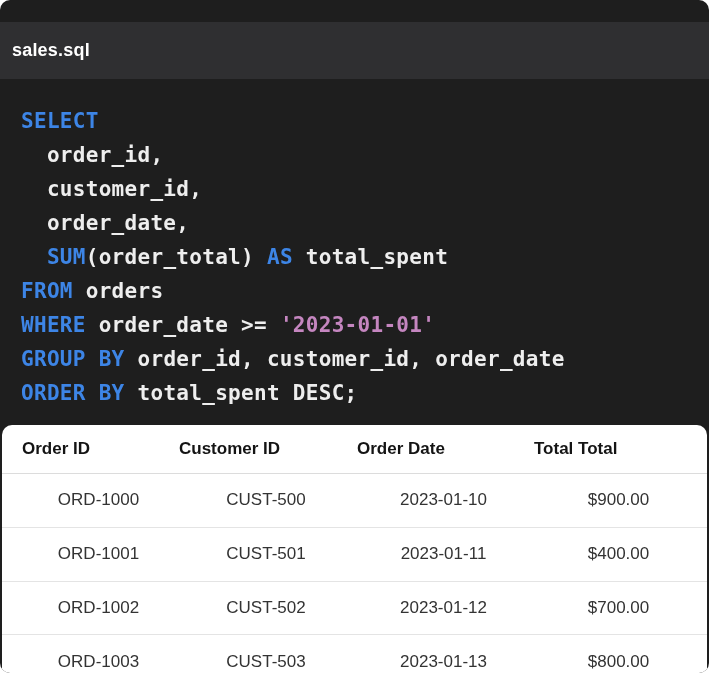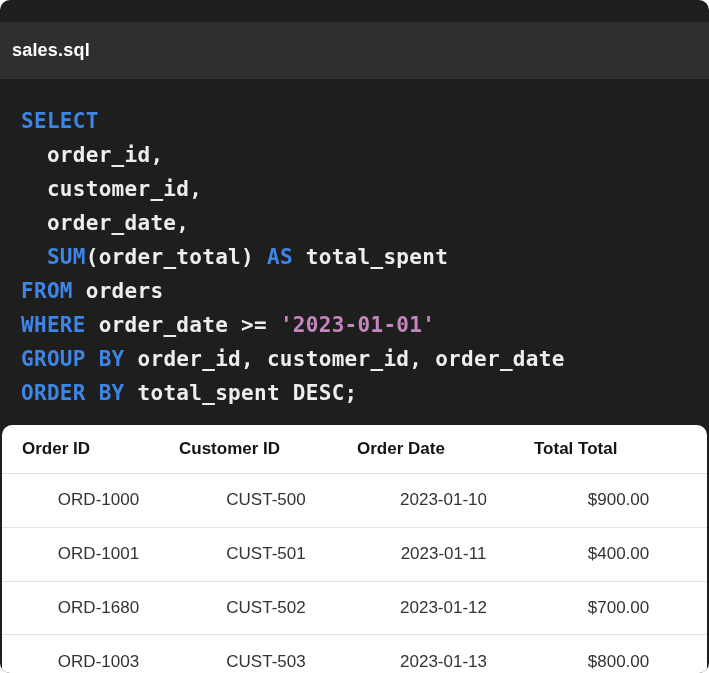--- a/index.html
+++ b/index.html
@@ -134,21 +134,21 @@
             <td>2023-01-10</td>
             <td>$900.00</td>
           </tr>
           <tr>
             <td>ORD-1001</td>
             <td>CUST-501</td>
             <td>2023-01-11</td>
             <td>$400.00</td>
           </tr>
           <tr>
-            <td>ORD-1680</td>
+            <td>ORD-1002</td>
             <td>CUST-502</td>
             <td>2023-01-12</td>
             <td>$700.00</td>
           </tr>
           <tr>
             <td>ORD-1003</td>
             <td>CUST-503</td>
             <td>2023-01-13</td>
             <td>$800.00</td>
           </tr>

